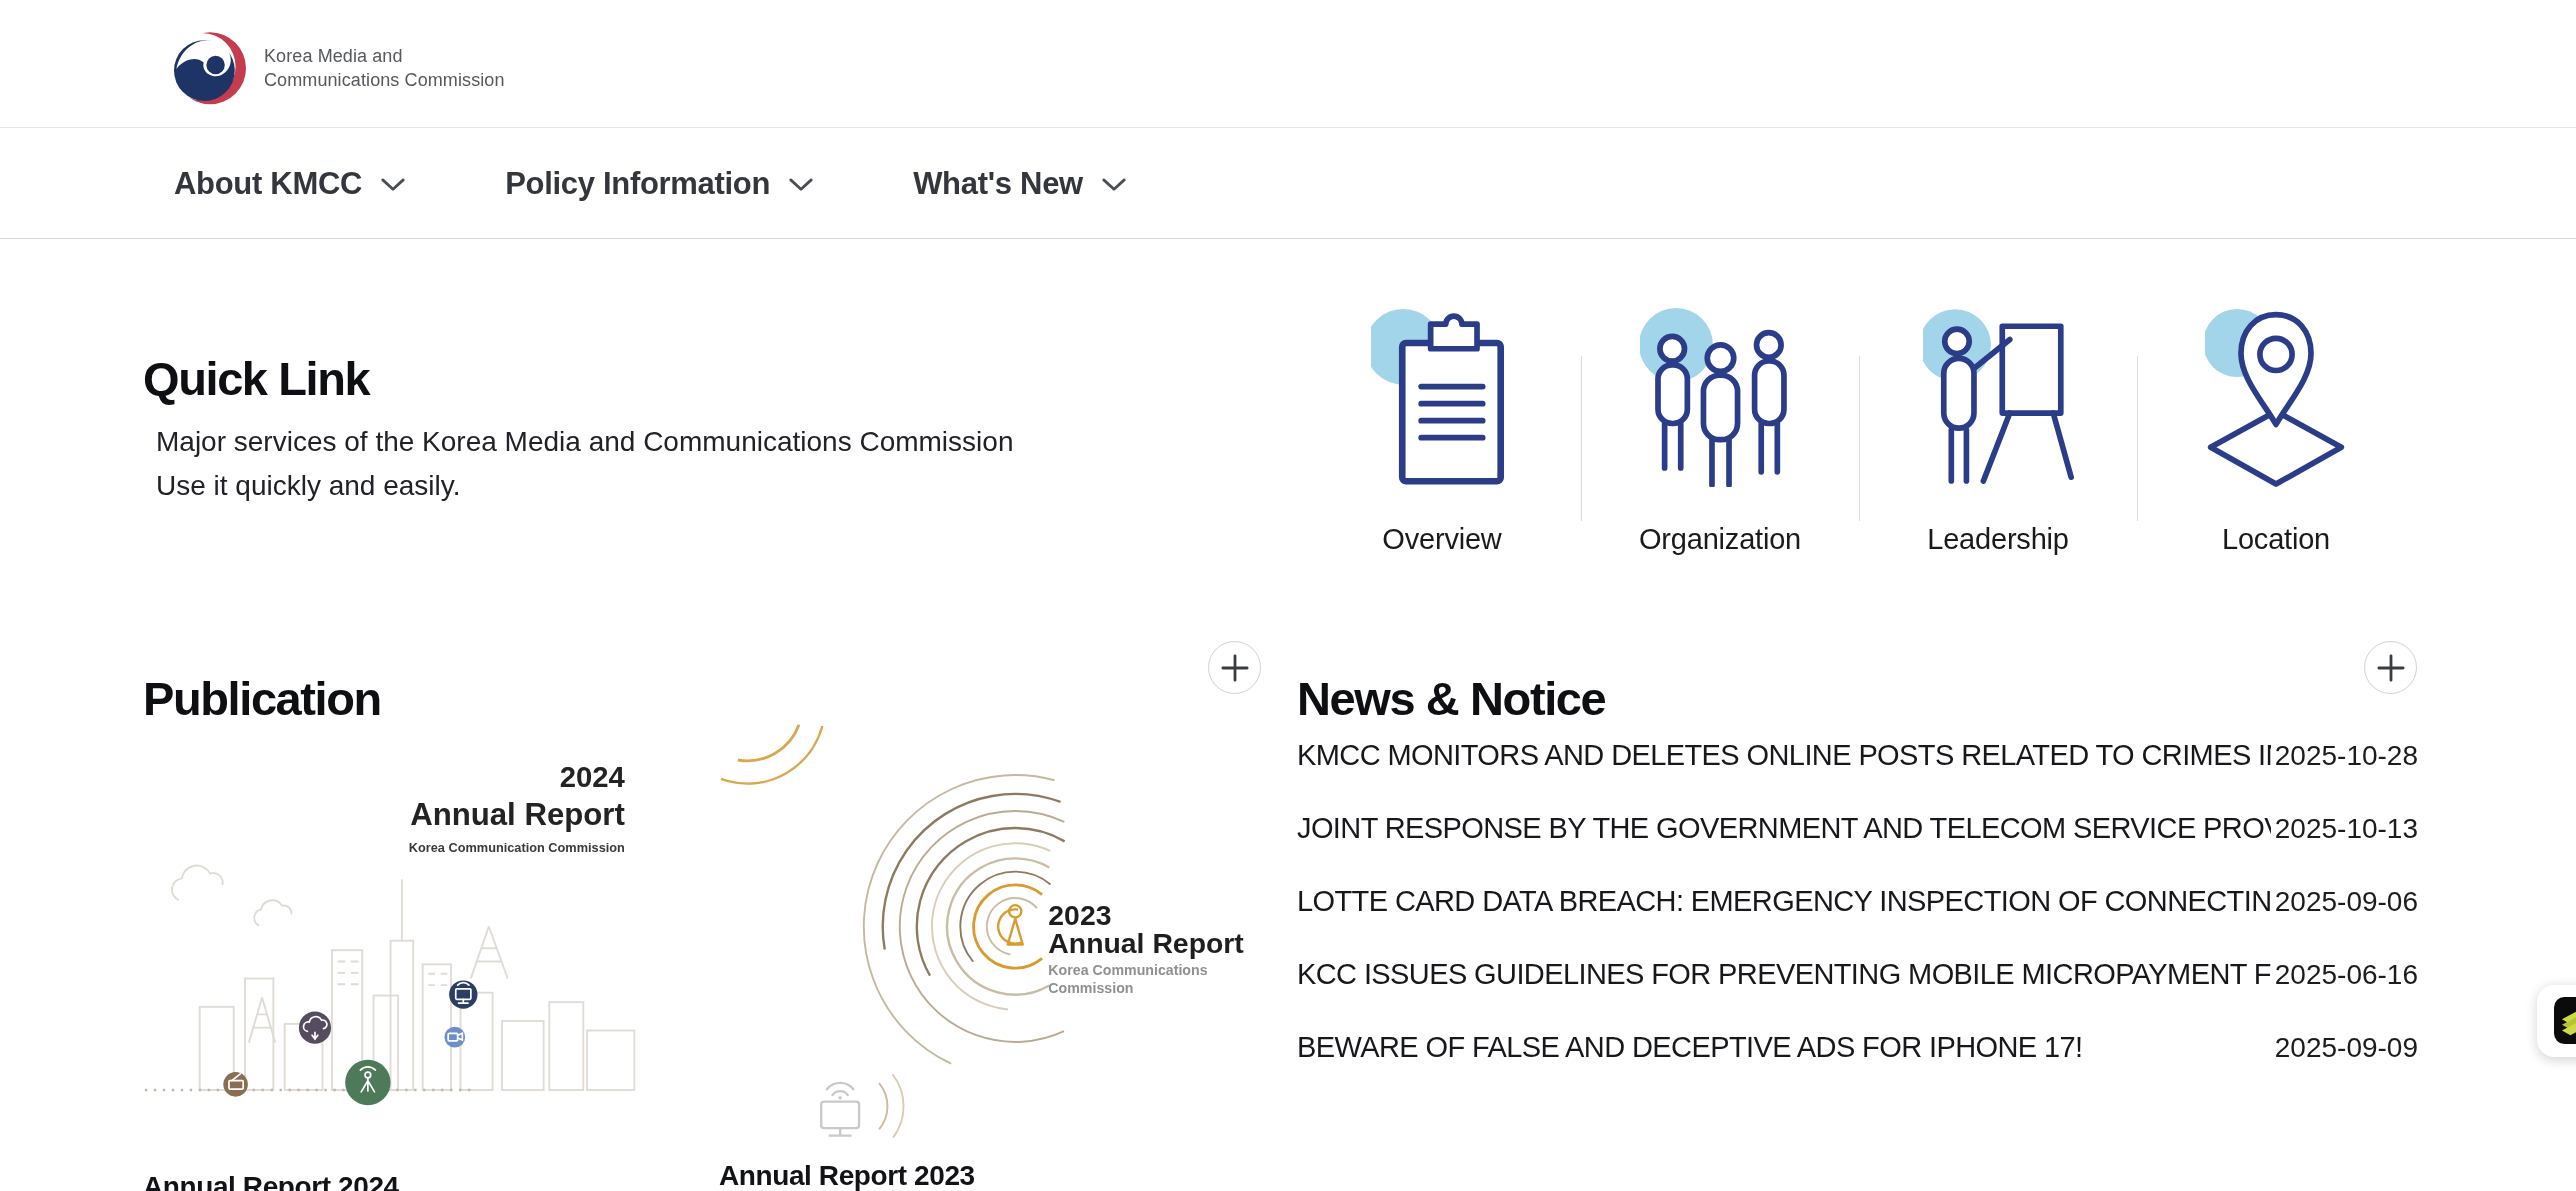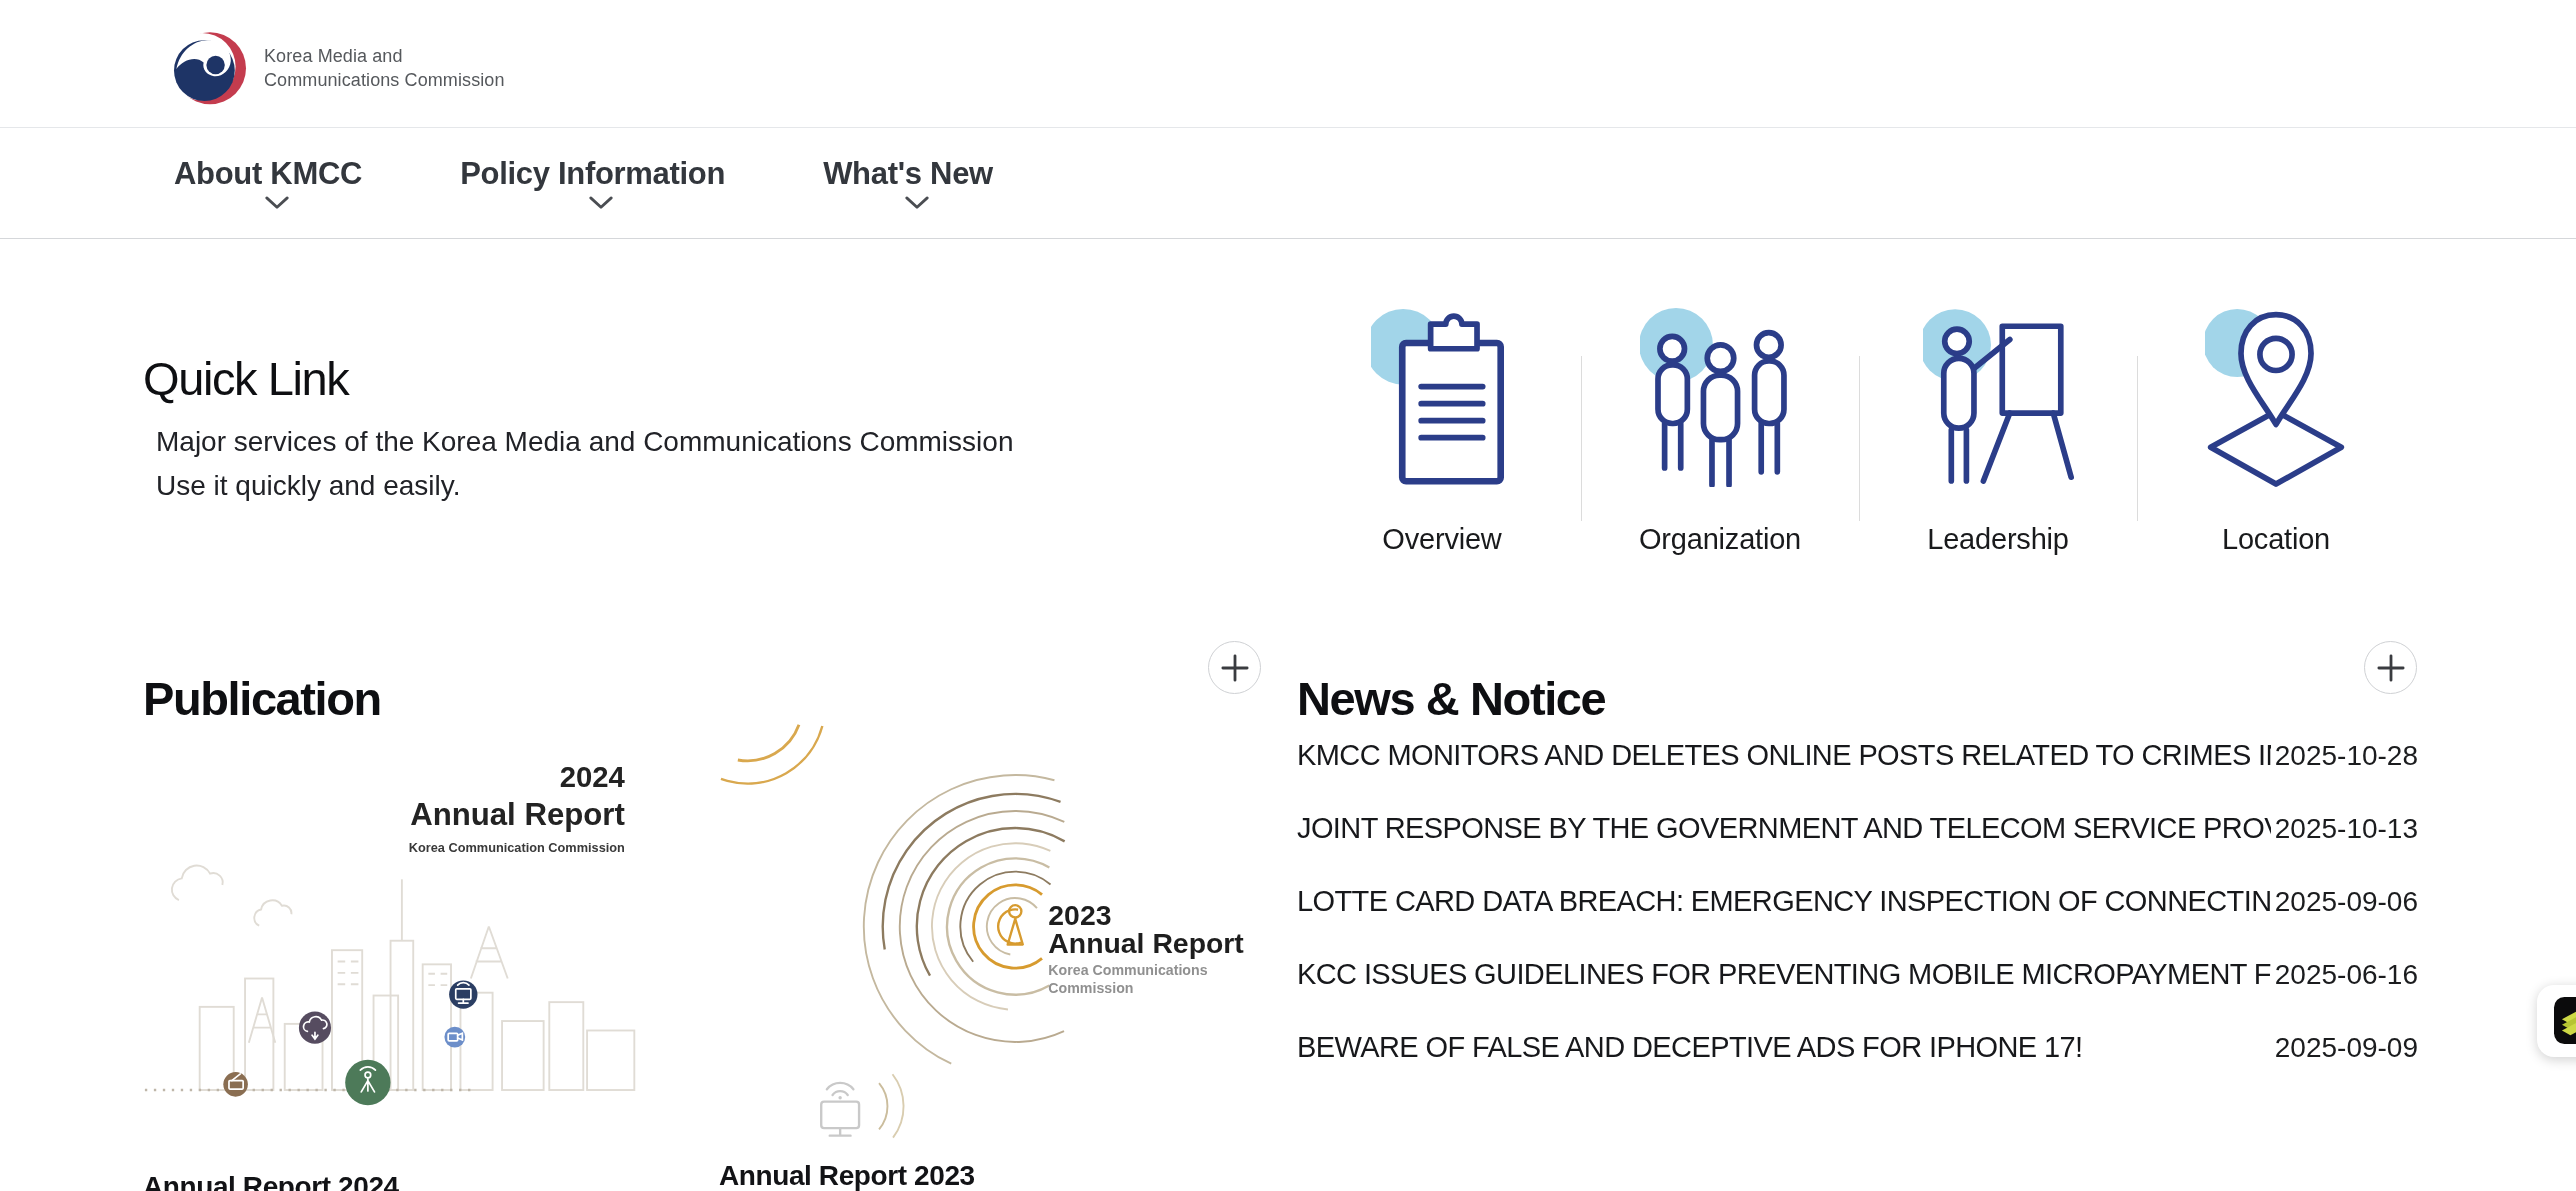--- a/index.html
+++ b/index.html
@@ -15,26 +15,26 @@
 
   
   .site-header{position:absolute;top:0;left:0;width:100%;height:128px;border-bottom:0.9px solid #e5e7ea;background:#fff;}
   .logo{position:absolute;left:170px;top:29px;display:flex;align-items:center;cursor:pointer;justify-content:center;}
   .logo svg{display:block;}
   .logo-text{margin-left:14px;font-size:18px;line-height:23.6px;font-weight:500;color:#55585c;letter-spacing:0.1px;}
 
   
   .site-nav{position:absolute;top:129px;left:0;width:100%;height:110px;border-bottom:0.9px solid #d5d7da;background:#fff;}
   .nav-list{list-style:none;margin:0;padding:0 0 0 174px;height:100%;display:flex;align-items:center;}
-  .nav-item{display:flex;align-items:center;margin-right:98px;cursor:pointer;flex-direction:column;}
+  .nav-item{display:flex;align-items:center;margin-right:98px;cursor:pointer;}
   .nav-label{font-size:31px;font-weight:700;color:#33373d;letter-spacing:-0.3px;}
   .nav-chev{margin-left:17px;margin-top:3.8px;}
 
   
-  .ql-title{position:absolute;left:143px;top:312px;font-size:47px;line-height:55px;font-weight:400;letter-spacing:-1.4px;color:var(--ink);}
+  .ql-title{position:absolute;left:143px;top:312px;font-size:47px;line-height:55px;font-weight:700;letter-spacing:-1.4px;color:var(--ink);}
   .ql-desc{position:absolute;left:156px;top:392px;font-size:28px;line-height:44px;color:#212227;}
   .ql-items{position:absolute;left:1303px;top:307px;width:1112px;display:flex;}
   .ql-item{position:relative;width:278px;display:flex;flex-direction:column;align-items:center;cursor:pointer;}
   .ql-item + .ql-item::before{content:"";position:absolute;left:0;top:49px;height:165px;border-left:0.9px solid #dcdcdc;}
   .ql-item svg{display:block;}
   .ql-label{margin-top:36px;font-size:29px;color:#191a1c;letter-spacing:-0.2px;}
 
   
   .sec-title{position:absolute;font-size:47px;line-height:55px;font-weight:700;letter-spacing:-1.4px;color:var(--ink);}
   .pub-title{left:143px;top:632px;}

